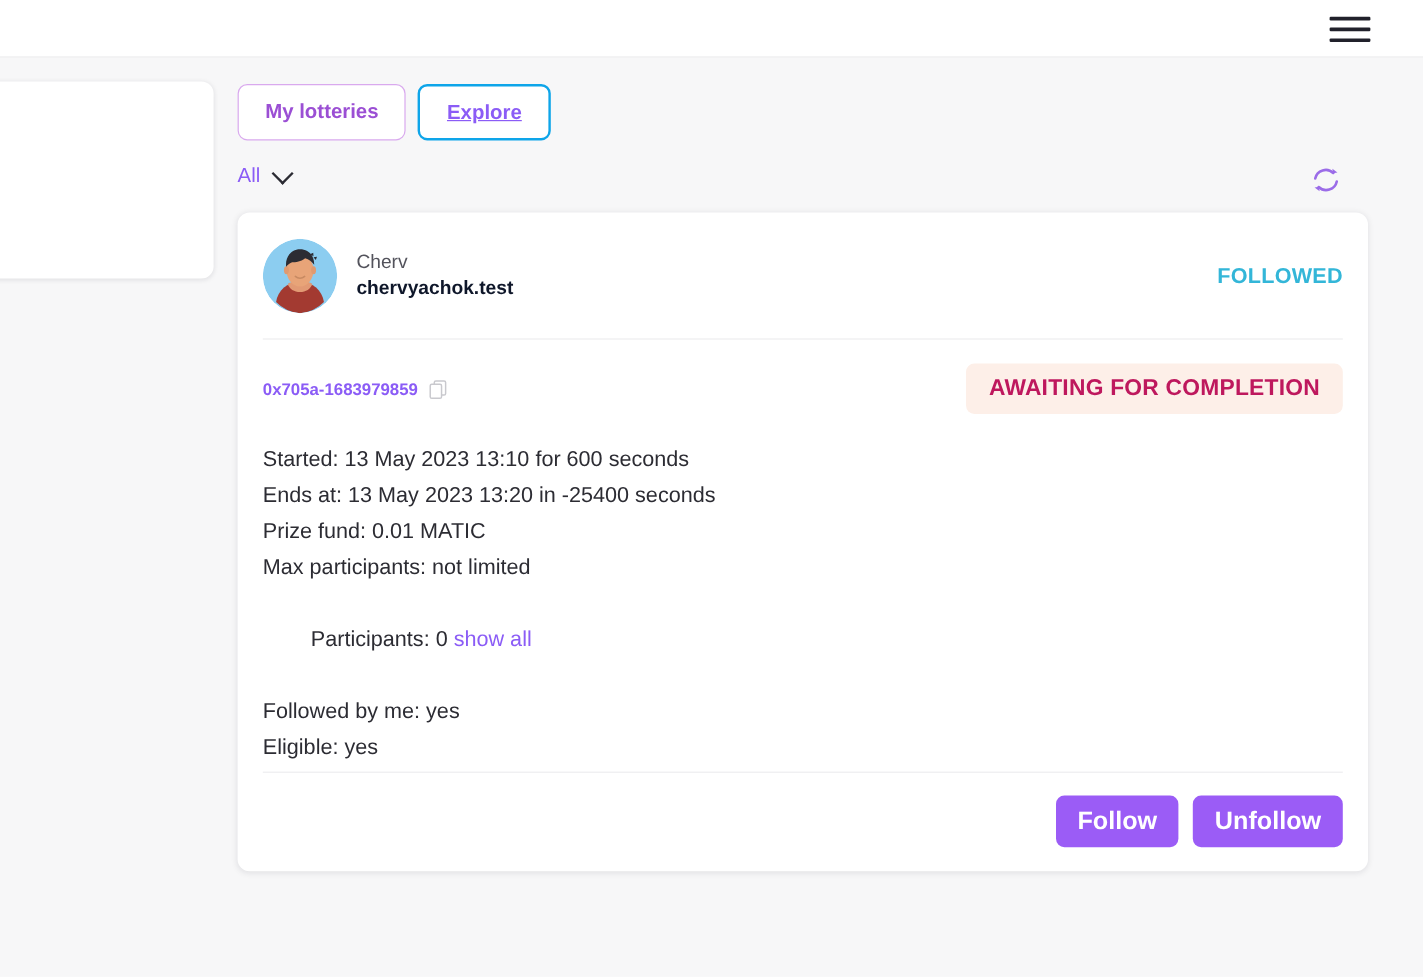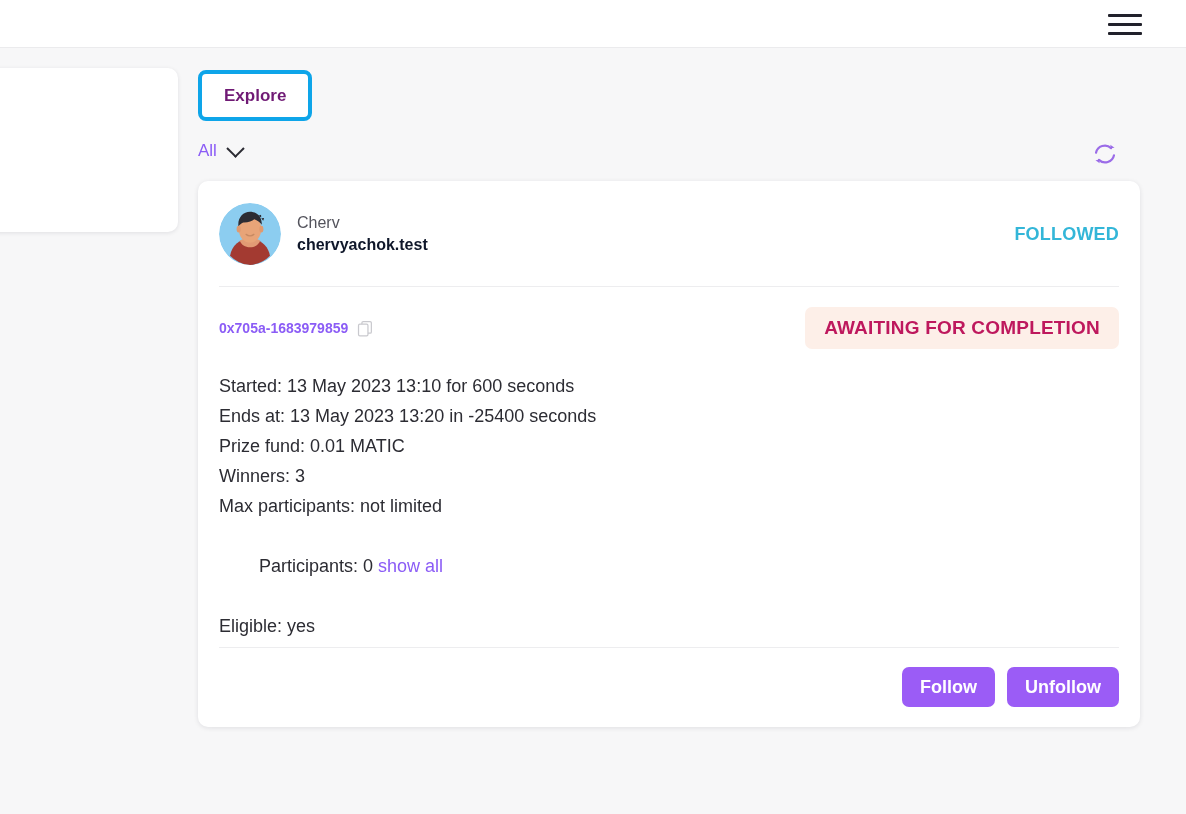--- a/index.html
+++ b/index.html
@@ -80,22 +80,23 @@
     border-radius: 8px;
     cursor: pointer;
     background: #ffffff;
     line-height: 1;
   }
   .tab.active {
     color: #9b4fd4;
     border: 1px solid #d9a9ee;
   }
   .tab.inactive {
-    color: #701a75;
-    border: 4px solid #0ea5e9;
+    color: #8b5cf6;
+    border: 2px solid #0ea5e9;
+    text-decoration: underline;
   }
 
   
   .filter-row {
     display: flex;
     align-items: flex-start;
     justify-content: space-between;
     margin-top: 20px;
     padding-right: 22px;
   }
@@ -223,21 +224,21 @@
     display: flex;
     justify-content: flex-end;
     gap: 12px;
   }
   .btn {
     background: #9b5cf6;
     color: #ffffff;
     border: none;
     border-radius: 7px;
     font-family: inherit;
-    font-size: 18px;
+    font-size: 21px;
     font-weight: bold;
     padding: 11px 18px;
     cursor: pointer;
     line-height: 1;
   }
 </style>
 </head>
 <body>
 
 <div class="topbar">
@@ -246,20 +247,21 @@
     <span></span>
     <span></span>
   </div>
 </div>
 
 <div class="left-card"></div>
 
 <div class="main">
 
   <div class="tabs">
+    <div class="tab active">My lotteries</div>
     <div class="tab inactive">Explore</div>
   </div>
 
   <div class="filter-row">
     <div class="filter-left">
       <span class="filter-label">All</span>
       <span class="chevron"></span>
     </div>
     <svg class="refresh-btn" viewBox="0 0 24 24" fill="none">
       <path d="M20.3 13.2a8.3 8.3 0 0 1-13.9 4.2" stroke="#9b6ce8" stroke-width="2" stroke-linecap="round"></path>
@@ -301,25 +303,25 @@
           <rect x="1.6" y="4.4" width="10" height="12.4" rx="1.4" fill="#ffffff" stroke="#c9c9ce" stroke-width="1.3"></rect>
         </svg>
       </div>
       <div class="status-badge">AWAITING FOR COMPLETION</div>
     </div>
 
     <div class="details">
       <div class="detail-line">Started: 13 May 2023 13:10 for 600 seconds</div>
       <div class="detail-line">Ends at: 13 May 2023 13:20 in -25400 seconds</div>
       <div class="detail-line">Prize fund: 0.01 MATIC</div>
-      <div class="detail-line">Winners: 3</div>
       <div class="detail-line">Max participants: not limited</div>
       <div class="detail-line">
         <span>Participants: 0 </span><span class="show-all">show all</span>
       </div>
+      <div class="detail-line">Followed by me: yes</div>
       <div class="detail-line">Eligible: yes</div>
     </div>
 
     <div class="card-foot">
       <button class="btn">Follow</button>
       <button class="btn">Unfollow</button>
     </div>
 
   </div>
 </div>

